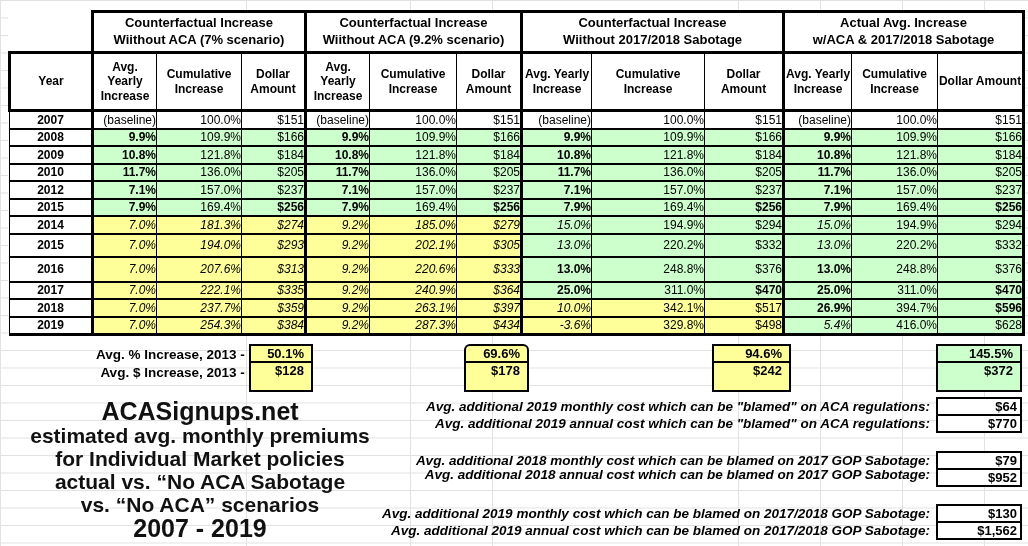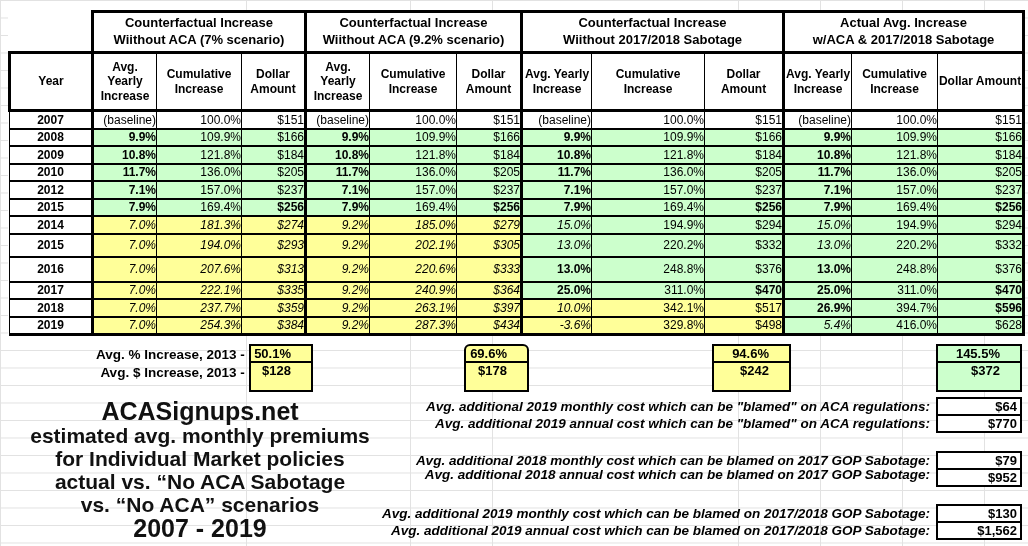--- a/index.html
+++ b/index.html
@@ -24,21 +24,21 @@
   td.num{text-align:right;}
   td.yrly{padding-right:5px;}
   td.cum{padding-right:10px;}
   td.dol{padding-right:3px;}
   .bg-green{background:#ccffcc !important;}
   .bg-yellow{background:#ffff99 !important;margin-left:9px;}
   .fs-b{font-weight:bold;}
   .fs-i{font-style:italic;}
   .slabel{position:absolute;left:0;width:238px;text-align:right;font-weight:bold;font-size:13.5px;line-height:17px;padding-left:45px;}
   .sbox{position:absolute;box-sizing:border-box;height:31px;border:2px solid #000;font-weight:bold;font-size:13px;
-    line-height:15px;text-align:right;padding-right:20px;}
+    line-height:15px;text-align:right;padding-right:7px;}
   .albl{position:absolute;left:0;width:930px;text-align:right;font-weight:bold;font-style:italic;font-size:13.5px;line-height:17px;white-space:nowrap;}
   .abox{position:absolute;left:936px;width:86px;box-sizing:border-box;height:19px;border:2px solid #000;background:#fff;
     font-weight:bold;font-size:13px;line-height:15px;text-align:right;padding-right:3px;}
   .title-block{position:absolute;left:10px;top:399px;width:380px;text-align:center;font-weight:bold;color:#111;}
   .title-line{line-height:23px;font-size:21px;}
   .title-line.big{font-size:25px;line-height:25px;}
 </style>
 </head>
 <body>
 

